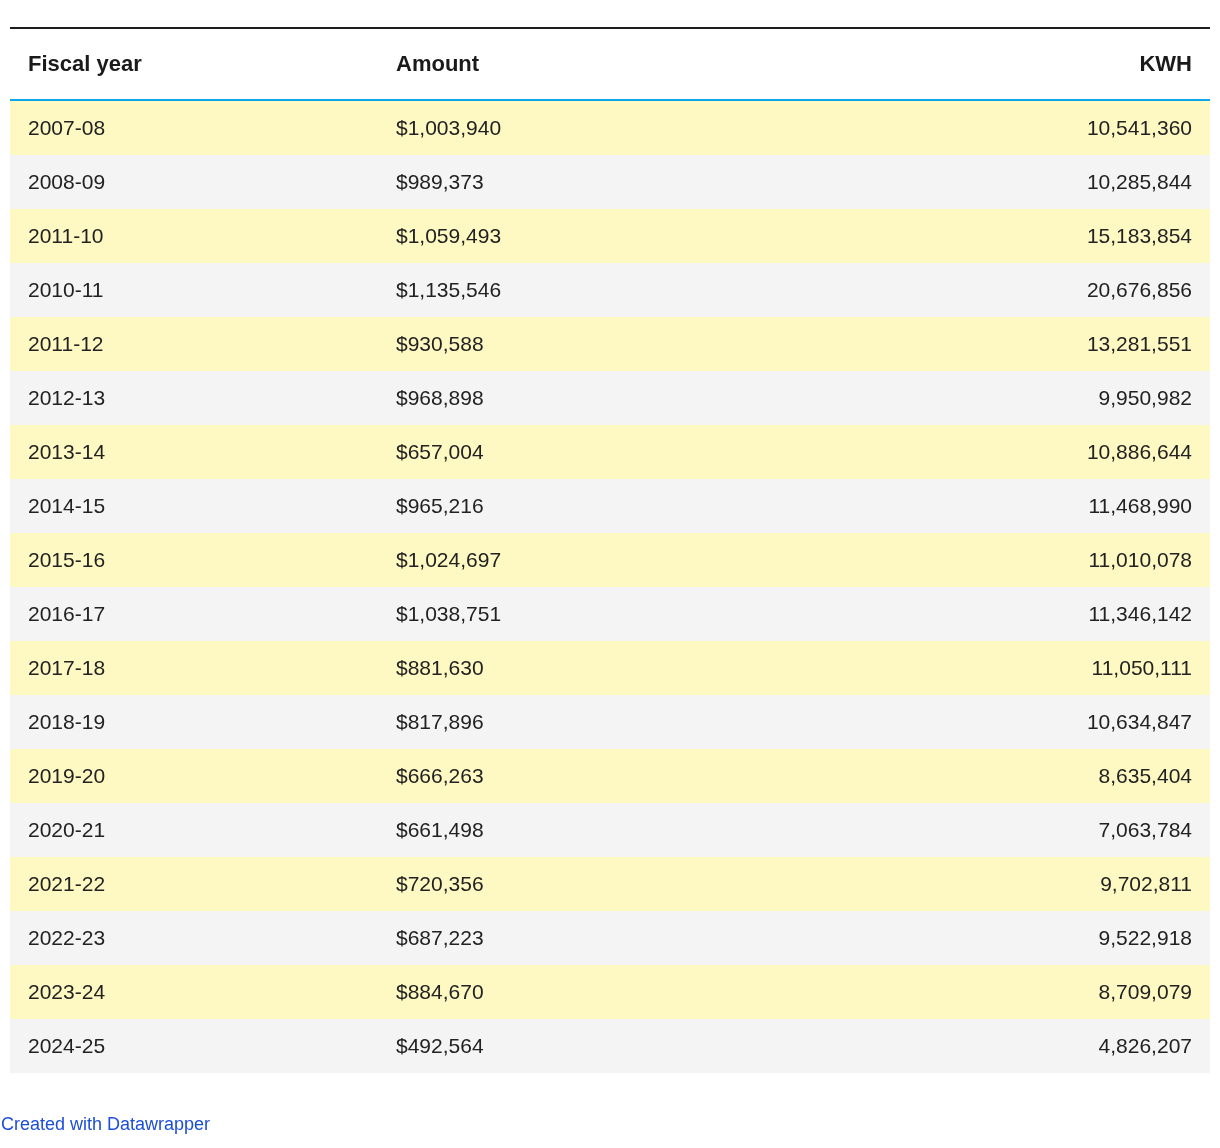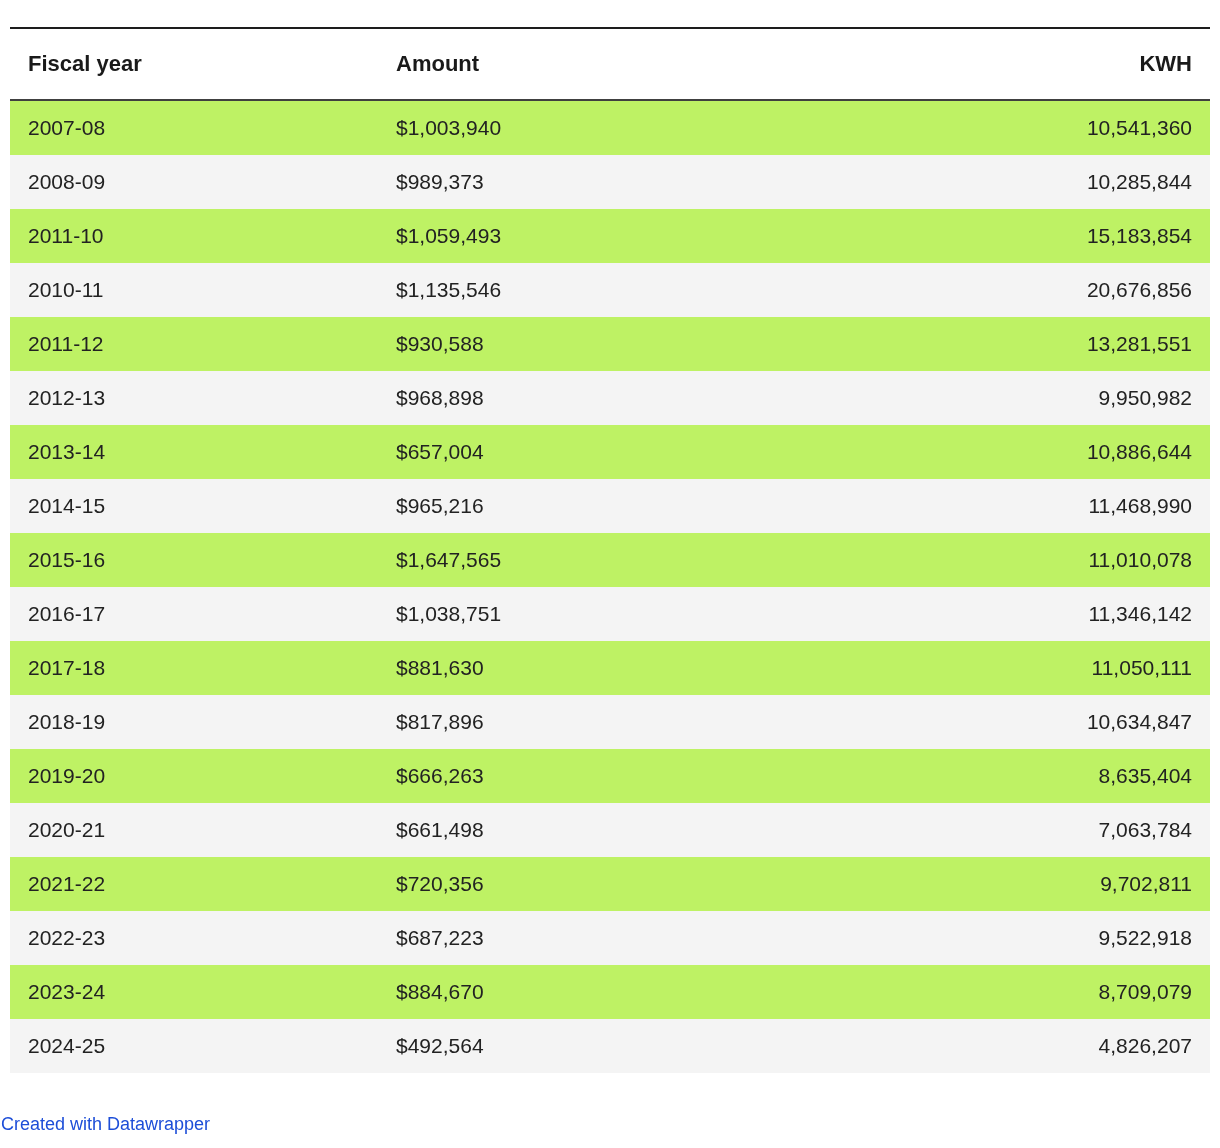--- a/index.html
+++ b/index.html
@@ -19,41 +19,41 @@
   table.data-table {
     width: 1200px;
     border-collapse: collapse;
     table-layout: fixed;
   }
   col.c-fiscal { width: 368px; }
   col.c-amount { width: 432px; }
   col.c-kwh    { width: 400px; }
   thead tr {
     border-top: 2px solid #1d1d1d;
-    border-bottom: 2px solid #404040;
+    border-bottom: 2px solid #0ea5e9;
   }
   th {
     font-weight: bold;
     font-size: 22px;
     line-height: 32px;
     color: #1a1a1a;
     padding: 19px 18px;
     text-align: left;
     white-space: nowrap;
   }
   td {
     font-size: 21px;
     line-height: 28px;
     color: #222222;
     padding: 13px 18px;
     text-align: left;
     white-space: nowrap;
   }
   th.align-right, td.align-right { text-align: right; }
-  tbody tr { background: #bef264; }
+  tbody tr { background: #fef9c3; }
   tbody tr:nth-child(even) { background: #f4f4f4; }
   .credit {
     margin: 41px 0 0 1px;
     font-size: 18px;
     line-height: 20px;
     color: #1d4ed8;
     text-decoration: none;
     display: inline-block;
   }
 </style>
@@ -112,21 +112,21 @@
           <td>$657,004</td>
           <td class="align-right">10,886,644</td>
         </tr>
         <tr>
           <td>2014-15</td>
           <td>$965,216</td>
           <td class="align-right">11,468,990</td>
         </tr>
         <tr>
           <td>2015-16</td>
-          <td>$1,647,565</td>
+          <td>$1,024,697</td>
           <td class="align-right">11,010,078</td>
         </tr>
         <tr>
           <td>2016-17</td>
           <td>$1,038,751</td>
           <td class="align-right">11,346,142</td>
         </tr>
         <tr>
           <td>2017-18</td>
           <td>$881,630</td>

